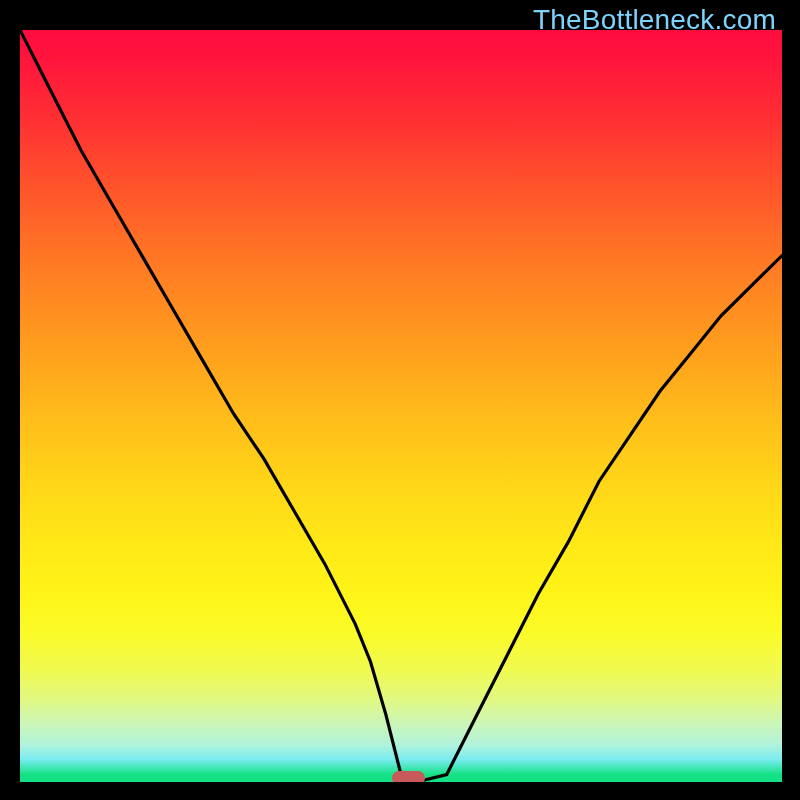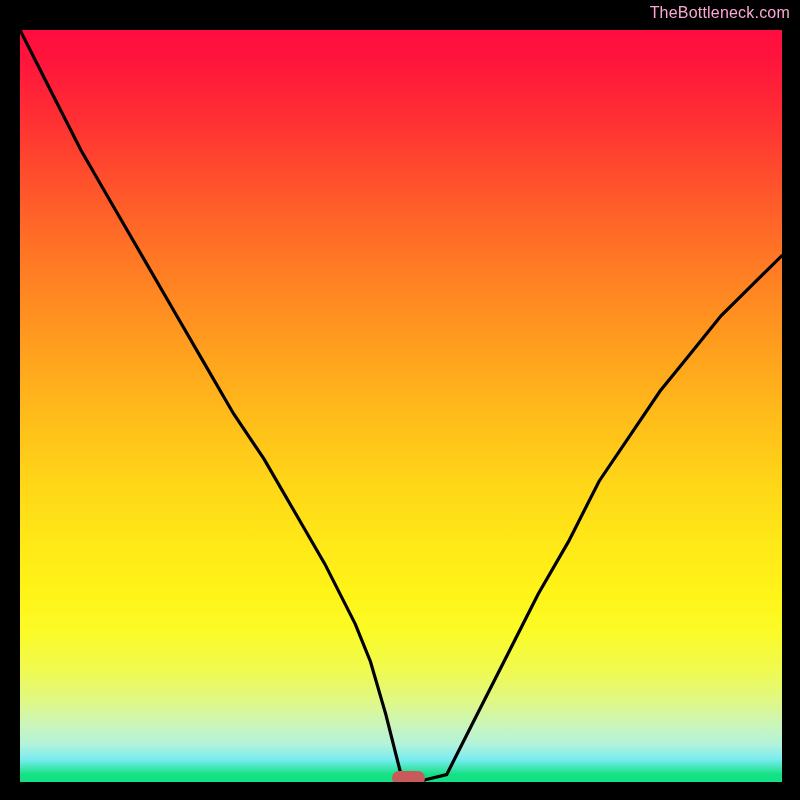--- a/index.html
+++ b/index.html
@@ -13,23 +13,23 @@
   }
   .frame {
     position: relative;
     width: 800px;
     height: 800px;
     background: #000;
   }
   .watermark {
     position: absolute;
     top: 4px;
-    right: 10px;
-    color: #f9a8d4;
-    font-size: 16px;
+    right: 24px;
+    color: #7dd3fc;
+    font-size: 28px;
     font-weight: 500;
     letter-spacing: 0.2px;
     z-index: 20;
   }
   .plot-area {
     position: absolute;
     left: 20px;
     top: 30px;
     width: 762px;
     height: 752px;

